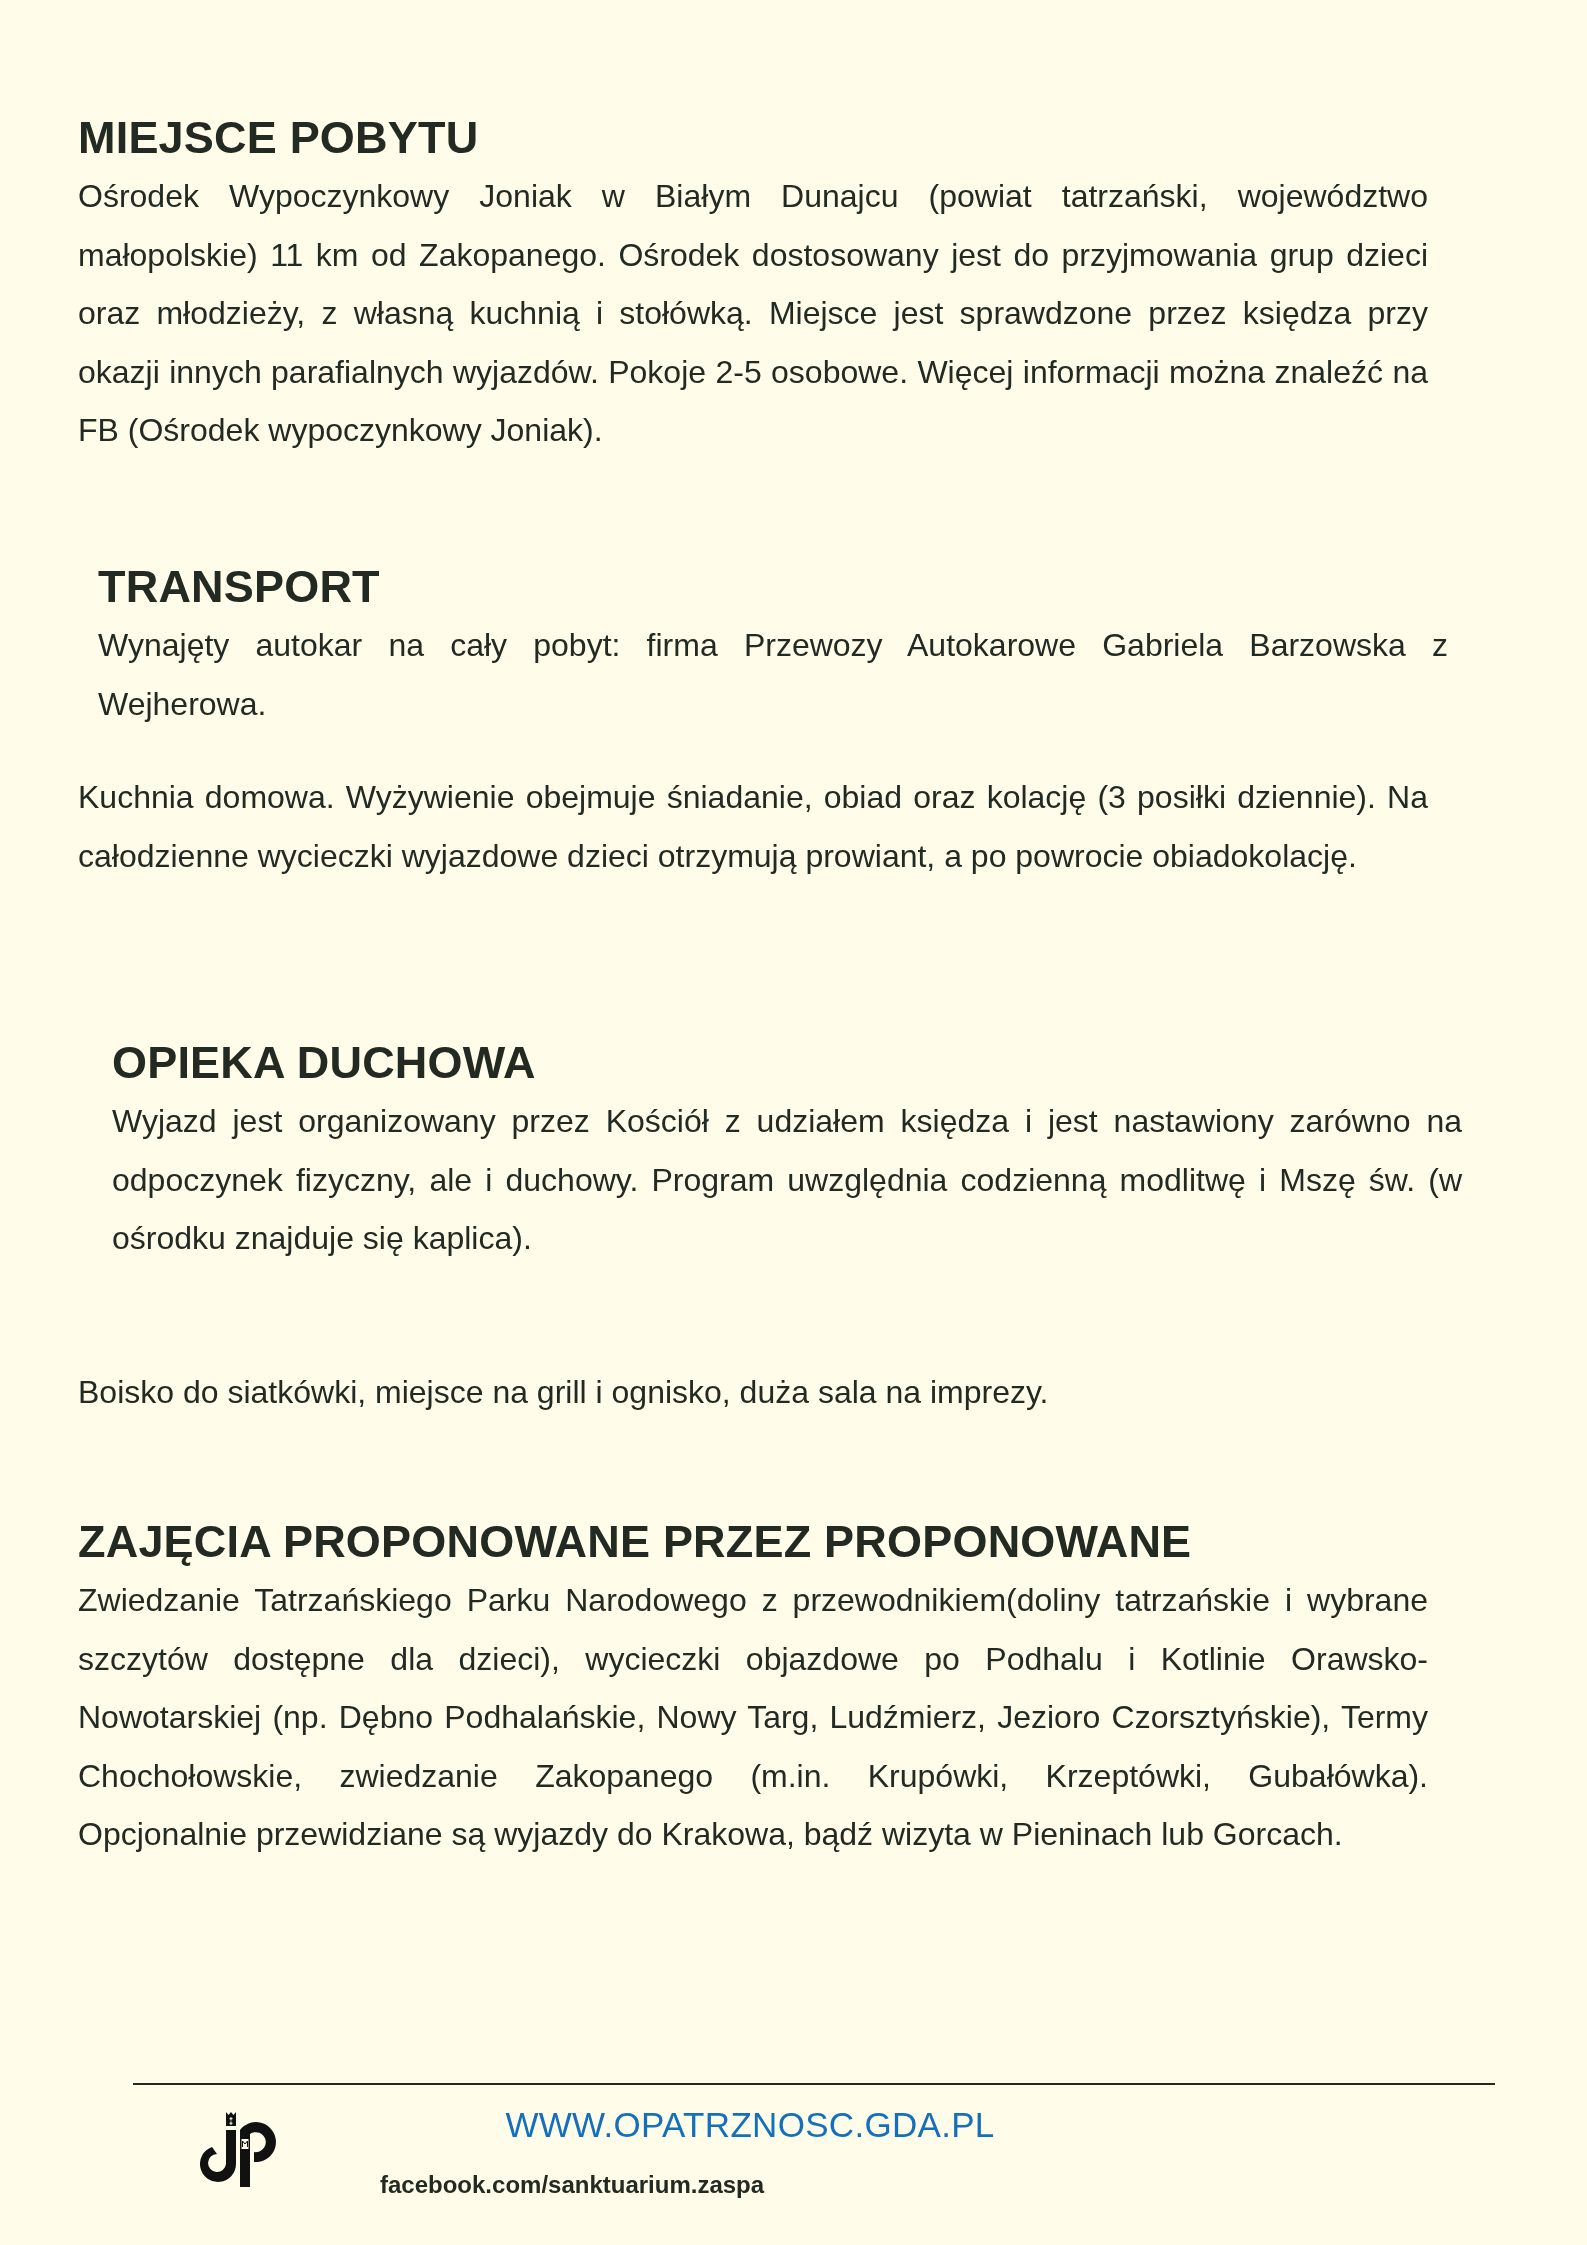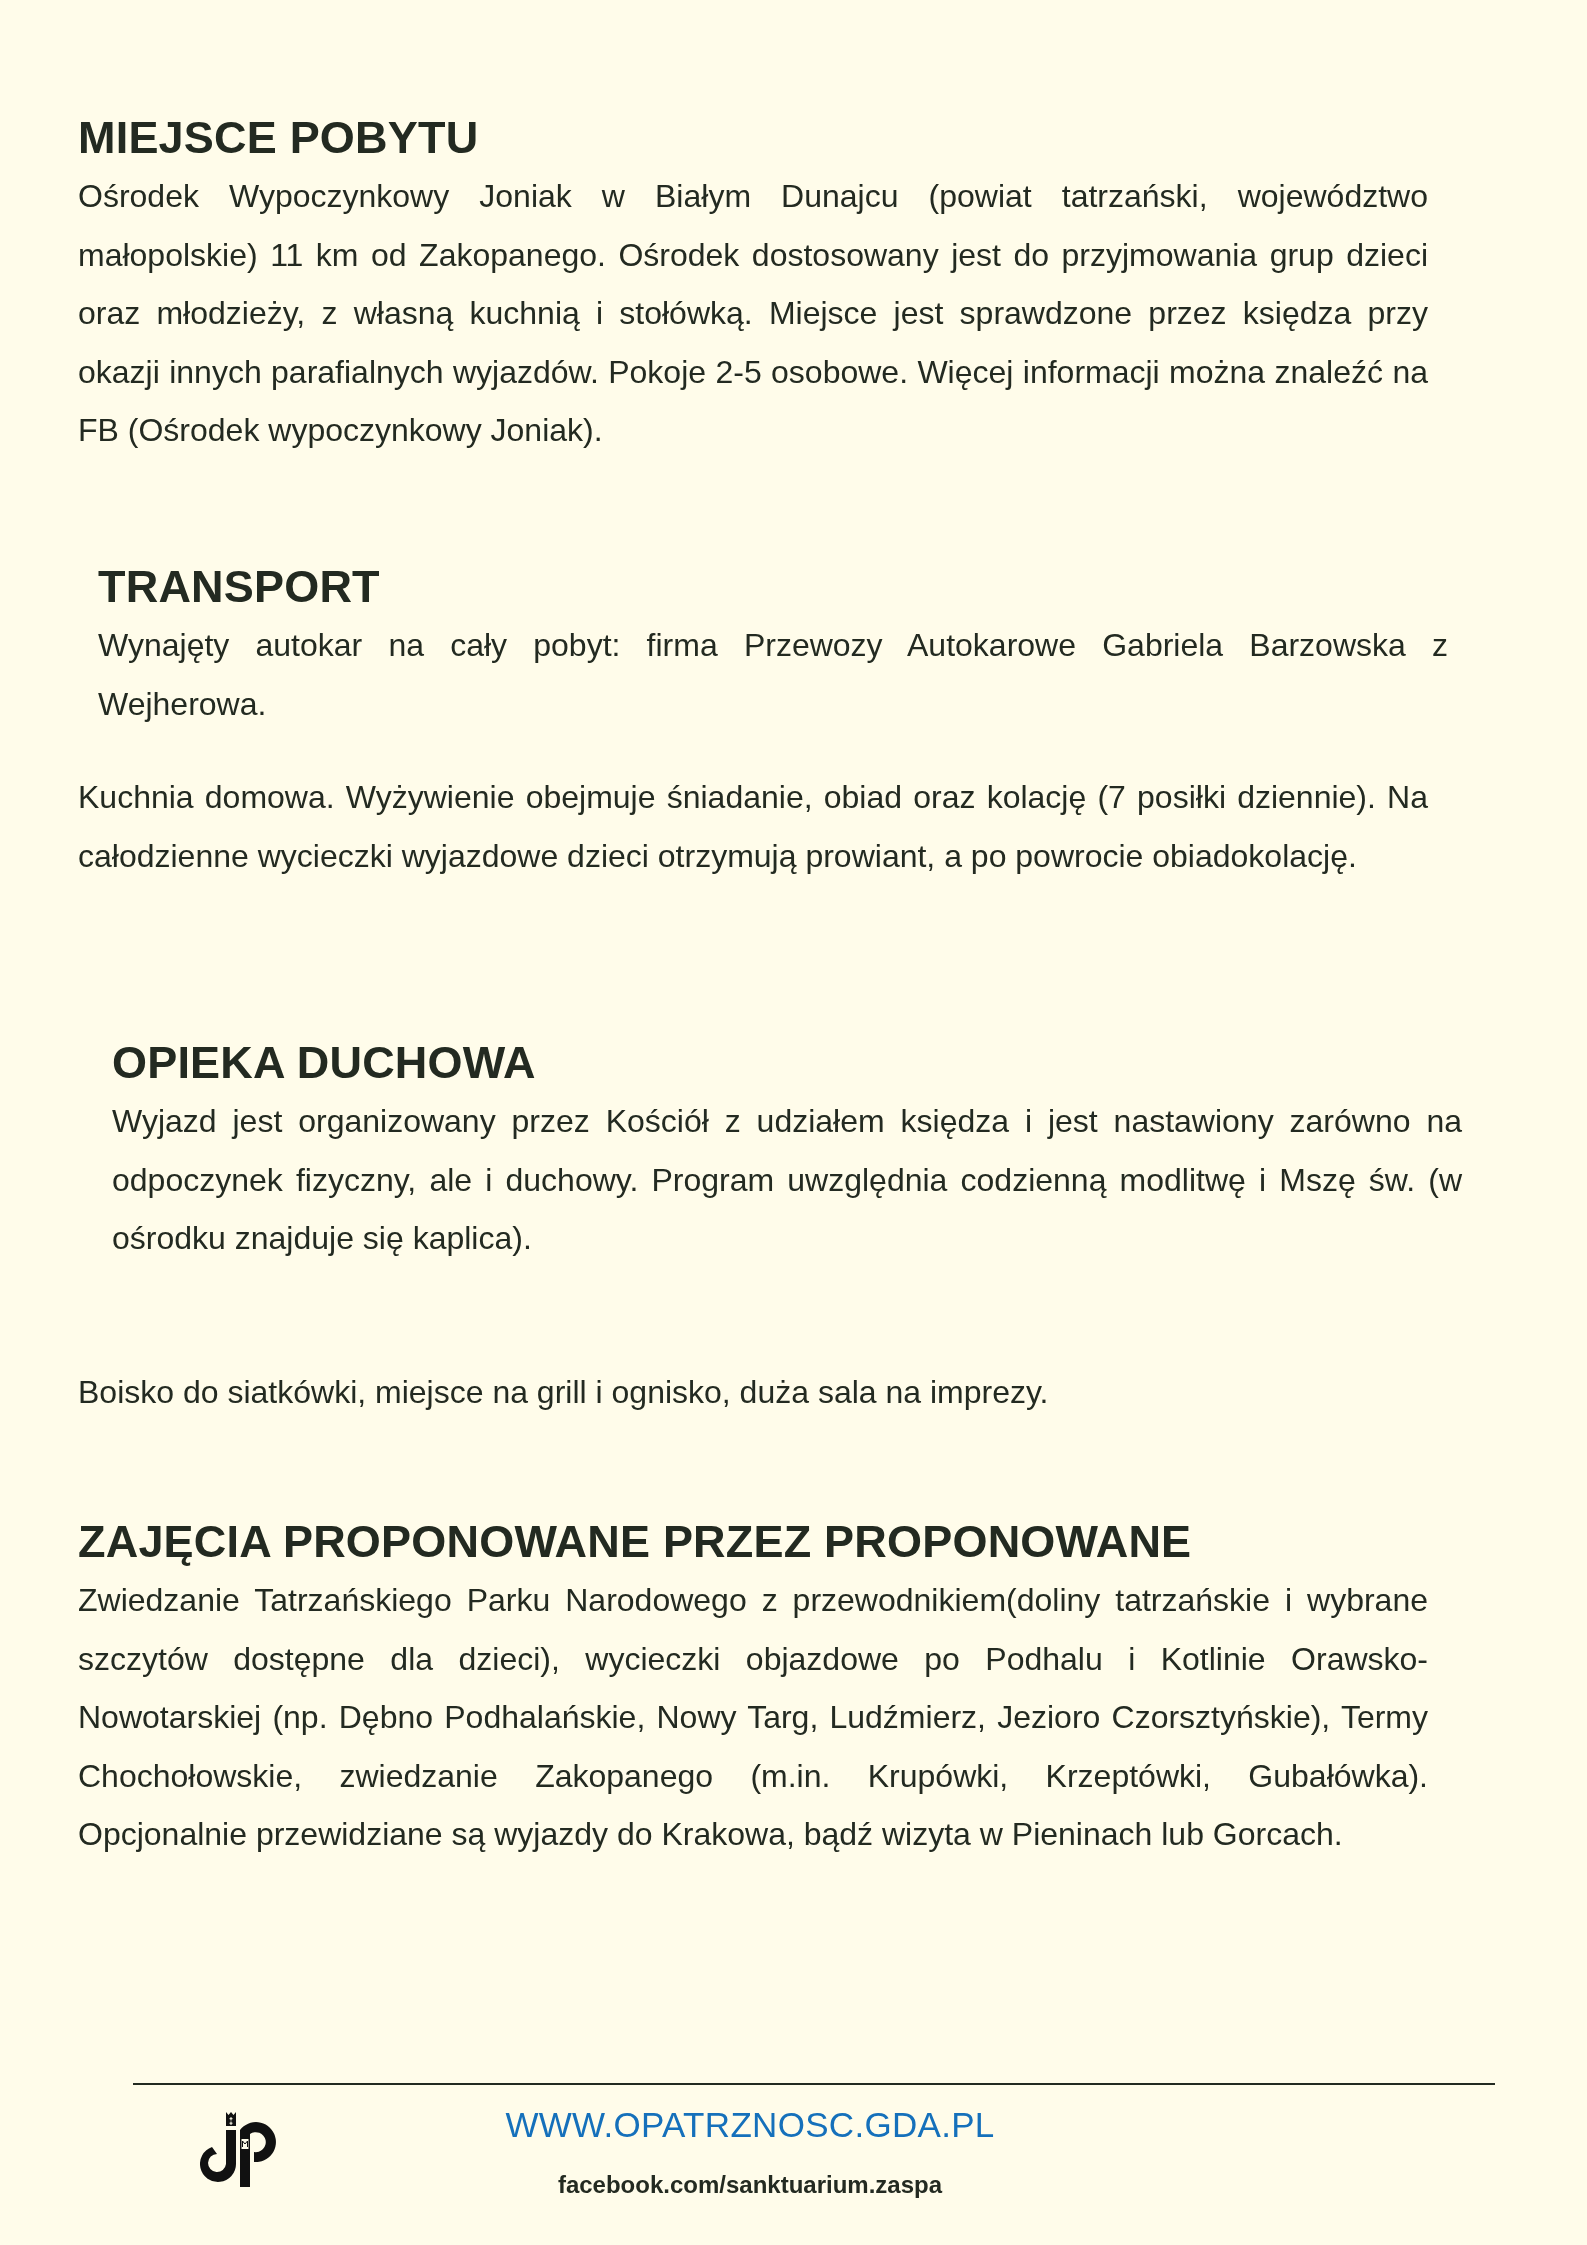--- a/index.html
+++ b/index.html
@@ -41,40 +41,39 @@
   .logo { position: absolute; left: 200px; top: 2112px; width: 80px; height: 78px; }
   .site-url {
     position: absolute; left: 380px; width: 740px; top: 2104px;
     text-align: center;
     font-weight: 400; font-size: 35px; line-height: 42px;
     color: #1570bb;
     letter-spacing: 0.3px;
   }
   .fb-link {
     position: absolute; left: 380px; width: 740px; top: 2170px;
-    text-align: center;
     font-weight: 700; font-size: 24px; line-height: 30px;
     color: #232a21;
   }
 </style>
 </head>
 <body>
 
 <div class="section" id="s1">
   <h2 class="heading">MIEJSCE POBYTU</h2>
   <p class="body-text">Ośrodek Wypoczynkowy Joniak w Białym Dunajcu (powiat tatrzański, województwo małopolskie) 11 km od Zakopanego. Ośrodek dostosowany jest do przyjmowania grup dzieci oraz młodzieży, z własną kuchnią i stołówką. Miejsce jest sprawdzone przez księdza przy okazji innych parafialnych wyjazdów. Pokoje 2-5 osobowe. Więcej informacji można znaleźć na FB (Ośrodek wypoczynkowy Joniak).</p>
 </div>
 
 <div class="section" id="s2">
   <h2 class="heading">TRANSPORT</h2>
   <p class="body-text">Wynajęty autokar na cały pobyt: firma Przewozy Autokarowe Gabriela Barzowska z Wejherowa.</p>
 </div>
 
 <div class="section" id="s3">
-  <p class="body-text">Kuchnia domowa. Wyżywienie obejmuje śniadanie, obiad oraz kolację (7 posiłki dziennie). Na całodzienne wycieczki wyjazdowe dzieci otrzymują prowiant, a po powrocie obiadokolację.</p>
+  <p class="body-text">Kuchnia domowa. Wyżywienie obejmuje śniadanie, obiad oraz kolację (3 posiłki dziennie). Na całodzienne wycieczki wyjazdowe dzieci otrzymują prowiant, a po powrocie obiadokolację.</p>
 </div>
 
 <div class="section" id="s4">
   <h2 class="heading">OPIEKA DUCHOWA</h2>
   <p class="body-text">Wyjazd jest organizowany przez Kościół z udziałem księdza i jest nastawiony zarówno na odpoczynek fizyczny, ale i duchowy. Program uwzględnia codzienną modlitwę i Mszę św. (w ośrodku znajduje się kaplica).</p>
 </div>
 
 <div class="section" id="s5">
   <p class="body-text">Boisko do siatkówki, miejsce na grill i ognisko, duża sala na imprezy.</p>
 </div>

